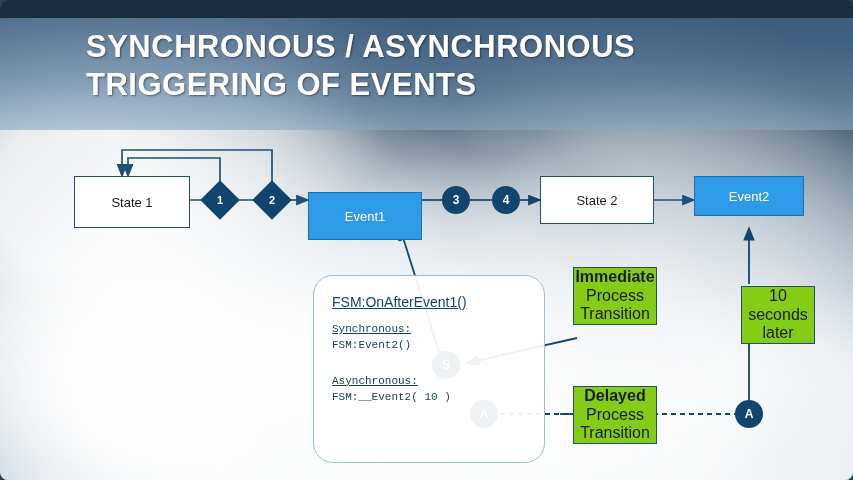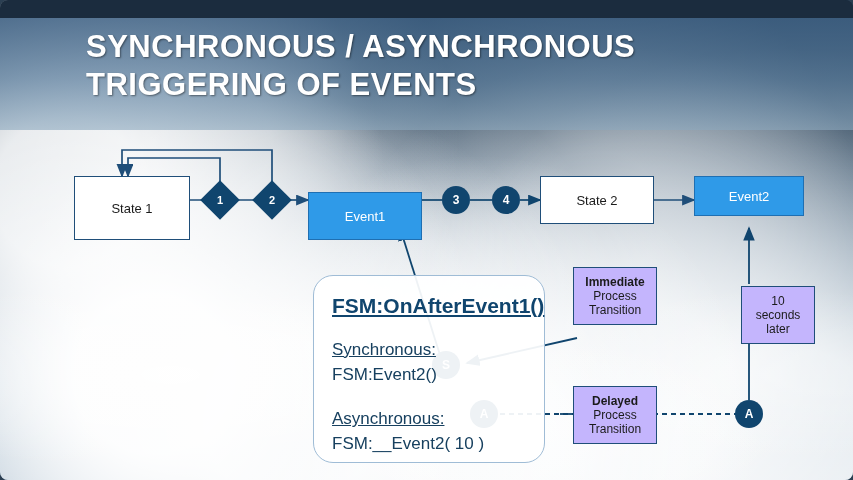--- a/index.html
+++ b/index.html
@@ -58,22 +58,22 @@
     box-sizing:border-box;
     text-align:center;
   }
   .state-box{
     background:#ffffff;border:1.5px solid #1f4e79;
   }
   .event-box{
     background:#2f9ae8;border:1.5px solid #1f6fb2;color:#ffffff;
   }
   .label-box{
-    background:#c4b5fd;border:1.5px solid #1f4e79;
-    flex-direction:column;line-height:1.18;font-size:12px;
+    background:#84cc16;border:1.5px solid #1f4e79;
+    flex-direction:column;line-height:1.18;font-size:16px;
   }
   .label-box .ln1{font-weight:bold;}
   .circle{
     position:absolute;border-radius:50%;
     background:#10456e;color:#ffffff;
     display:flex;align-items:center;justify-content:center;
     font-size:12px;font-weight:bold;
   }
   .diamond{
     position:absolute;
@@ -86,24 +86,24 @@
 
   
   .callout{
     position:absolute;left:313px;top:275px;width:232px;height:188px;
     background:rgba(255,255,255,0.93);
     border:1.5px solid #9fbcd6;border-radius:20px;
     box-sizing:border-box;padding:18px 16px 10px 18px;
     color:#0e2d47;
   }
   .callout .hdr{
-    font-size:21px;font-weight:bold;text-decoration:underline;
-    color:#10456e;margin-bottom:20px;
-  }
-  .callout .grp{margin-bottom:20px;font-size:17px;line-height:1.45;color:#17405f;}
+    font-size:14px;font-weight:normal;text-decoration:underline;
+    color:#10456e;margin-bottom:12px;
+  }
+  .callout .grp{margin-bottom:20px;font-size:11px;line-height:1.45;color:#17405f;font-family:Liberation Mono, monospace;}
   .callout .grp .k{text-decoration:underline;display:block;}
   .callout .grp .v{display:block;}
 
   svg.wires{position:absolute;left:0;top:0;width:853px;height:480px;pointer-events:none;}
 </style>
 </head>
 <body>
 
 <div id="stage">
 
@@ -142,21 +142,21 @@
     <line x1="577" y1="338" x2="467" y2="363" stroke="#10456e" stroke-width="1.8" marker-end="url(#ah)"></line>
 
     <line x1="500" y1="414" x2="738" y2="414" stroke="#10456e" stroke-width="1.8" stroke-dasharray="5,4"></line>
 
     <line x1="749" y1="400" x2="749" y2="342" stroke="#10456e" stroke-width="1.8"></line>
     <line x1="749" y1="284" x2="749" y2="228" stroke="#10456e" stroke-width="1.8" marker-end="url(#ah)"></line>
 
     <line x1="577" y1="414" x2="560" y2="414" stroke="#10456e" stroke-width="1.8"></line>
   </svg>
 
-  <div class="node state-box" style="left:74px;top:176px;width:116px;height:64px;justify-content:center;">
+  <div class="node state-box" style="left:74px;top:176px;width:116px;height:52px;justify-content:center;">
     <span>State 1</span>
   </div>
 
   <div class="node event-box" style="left:308px;top:192px;width:114px;height:48px;">
     <span>Event1</span>
   </div>
 
   <div class="node state-box" style="left:540px;top:176px;width:114px;height:48px;">
     <span>State 2</span>
   </div>

